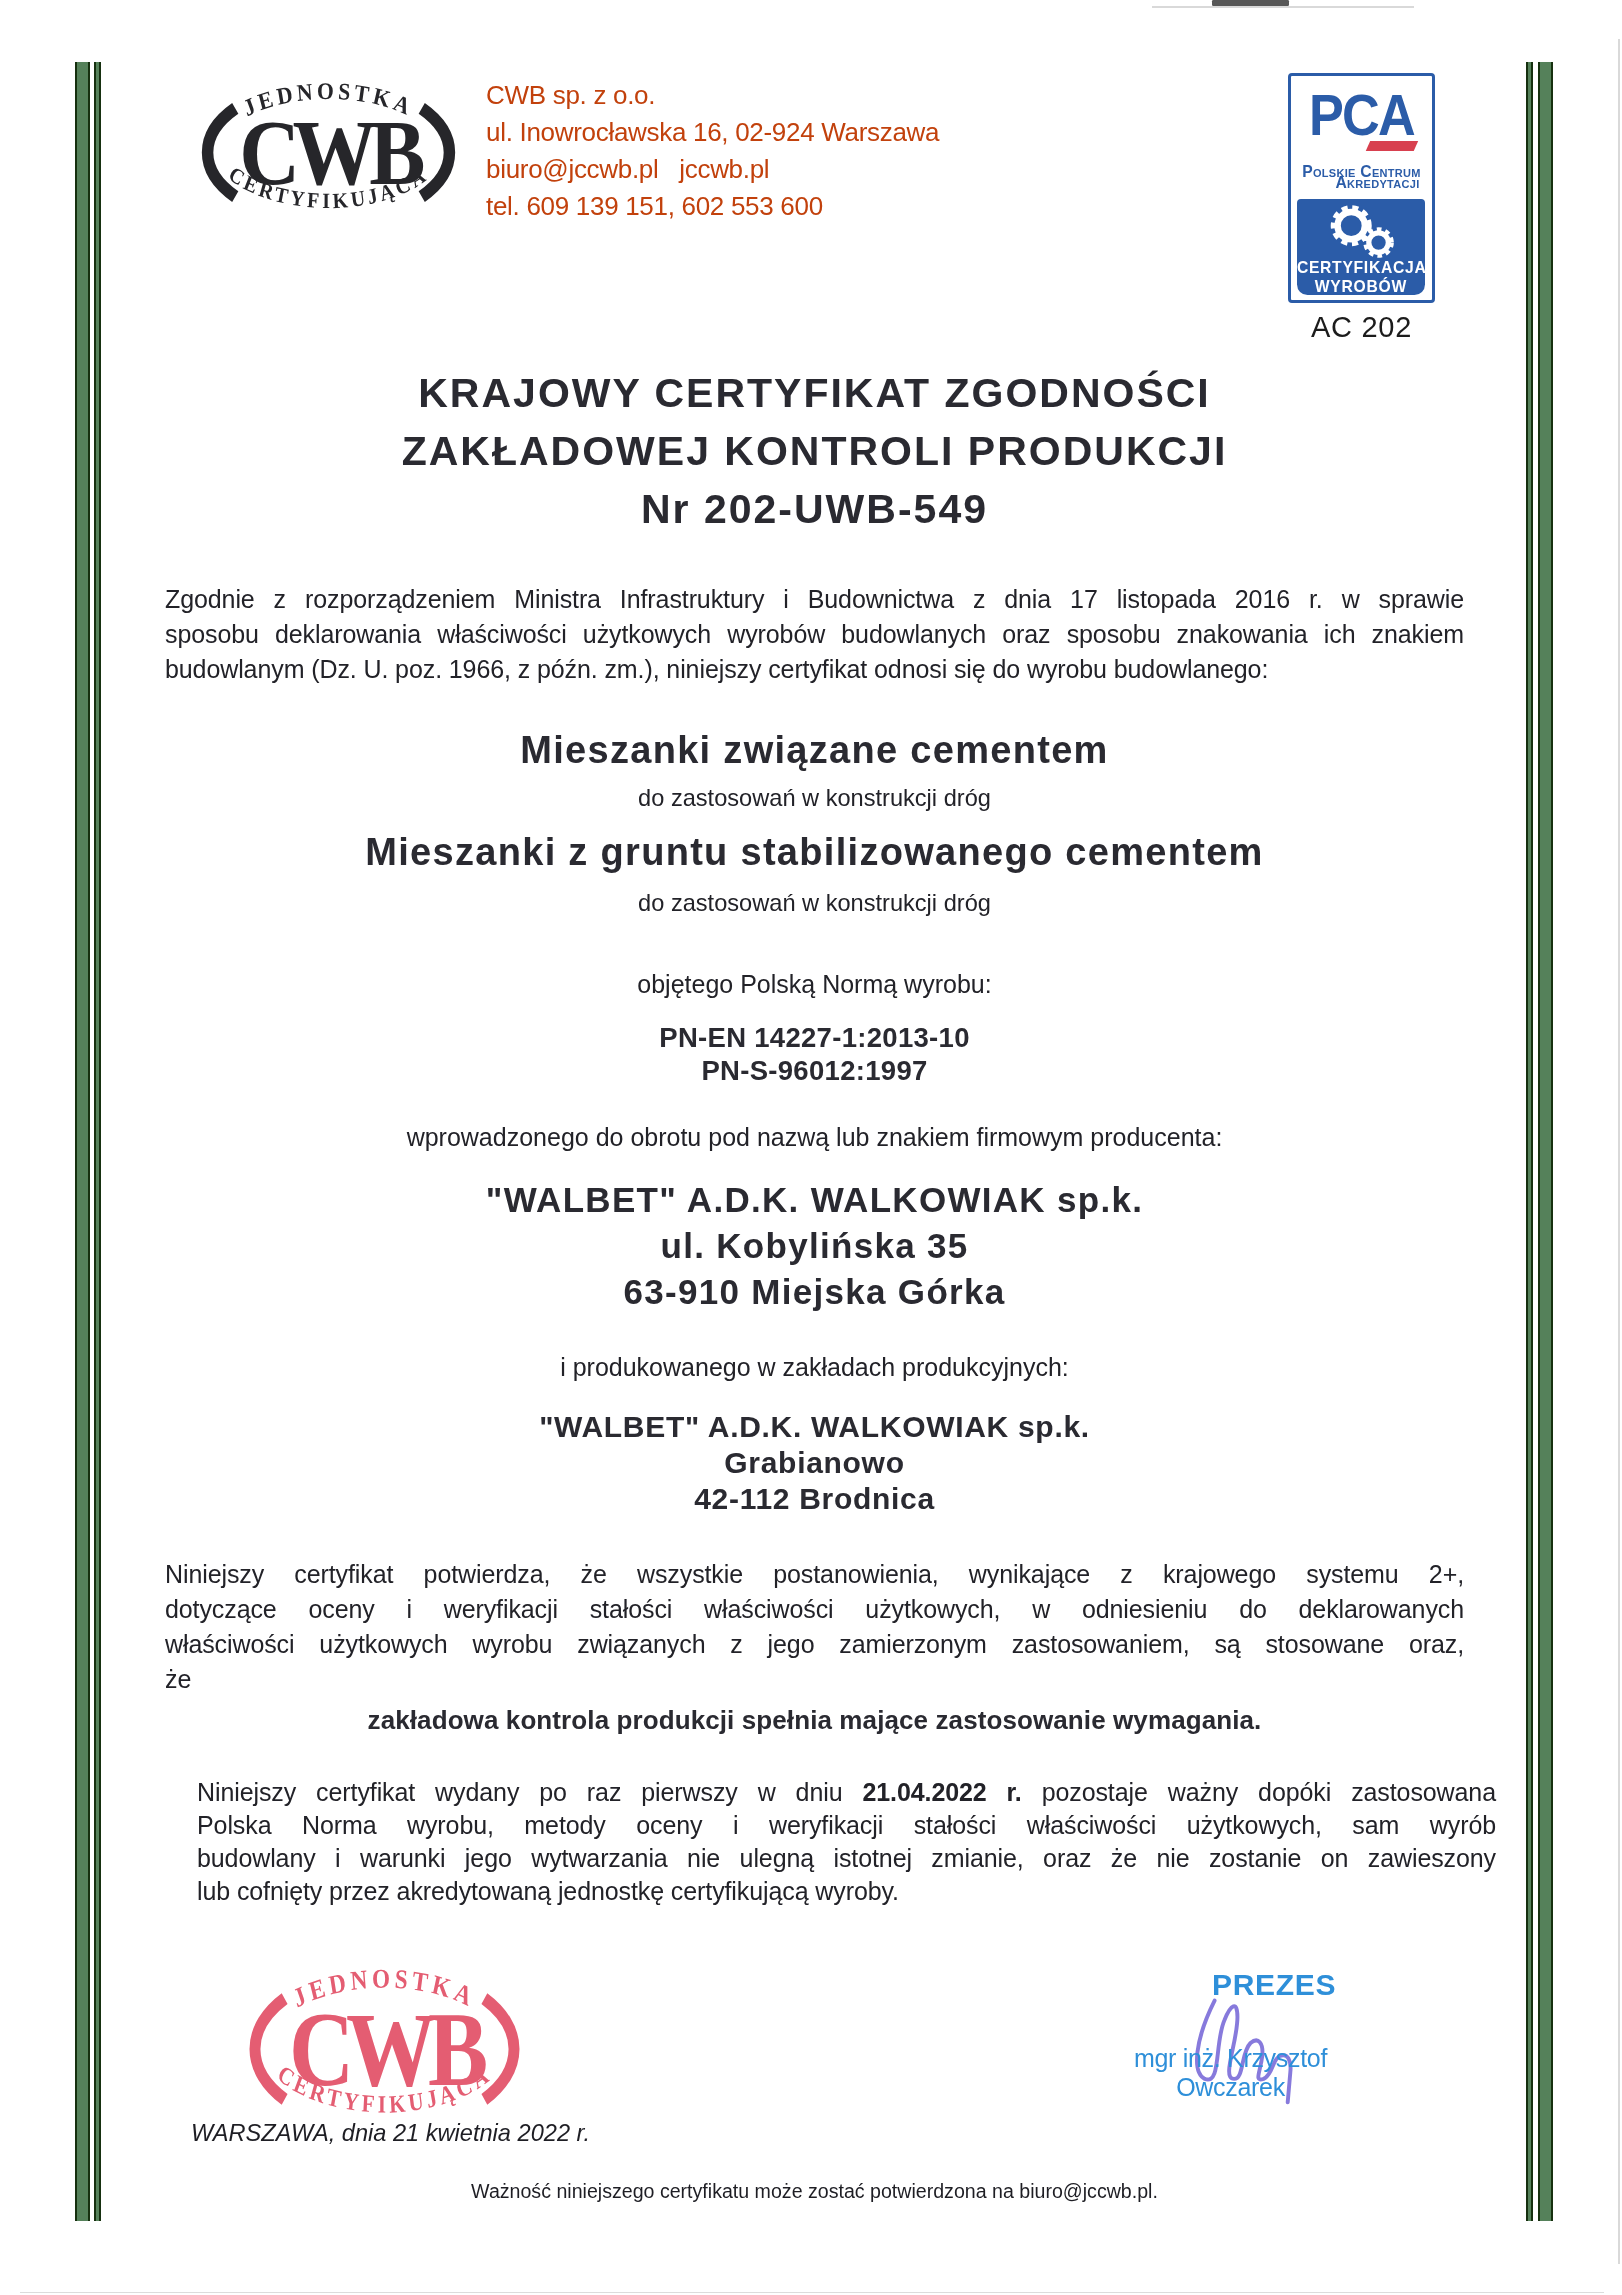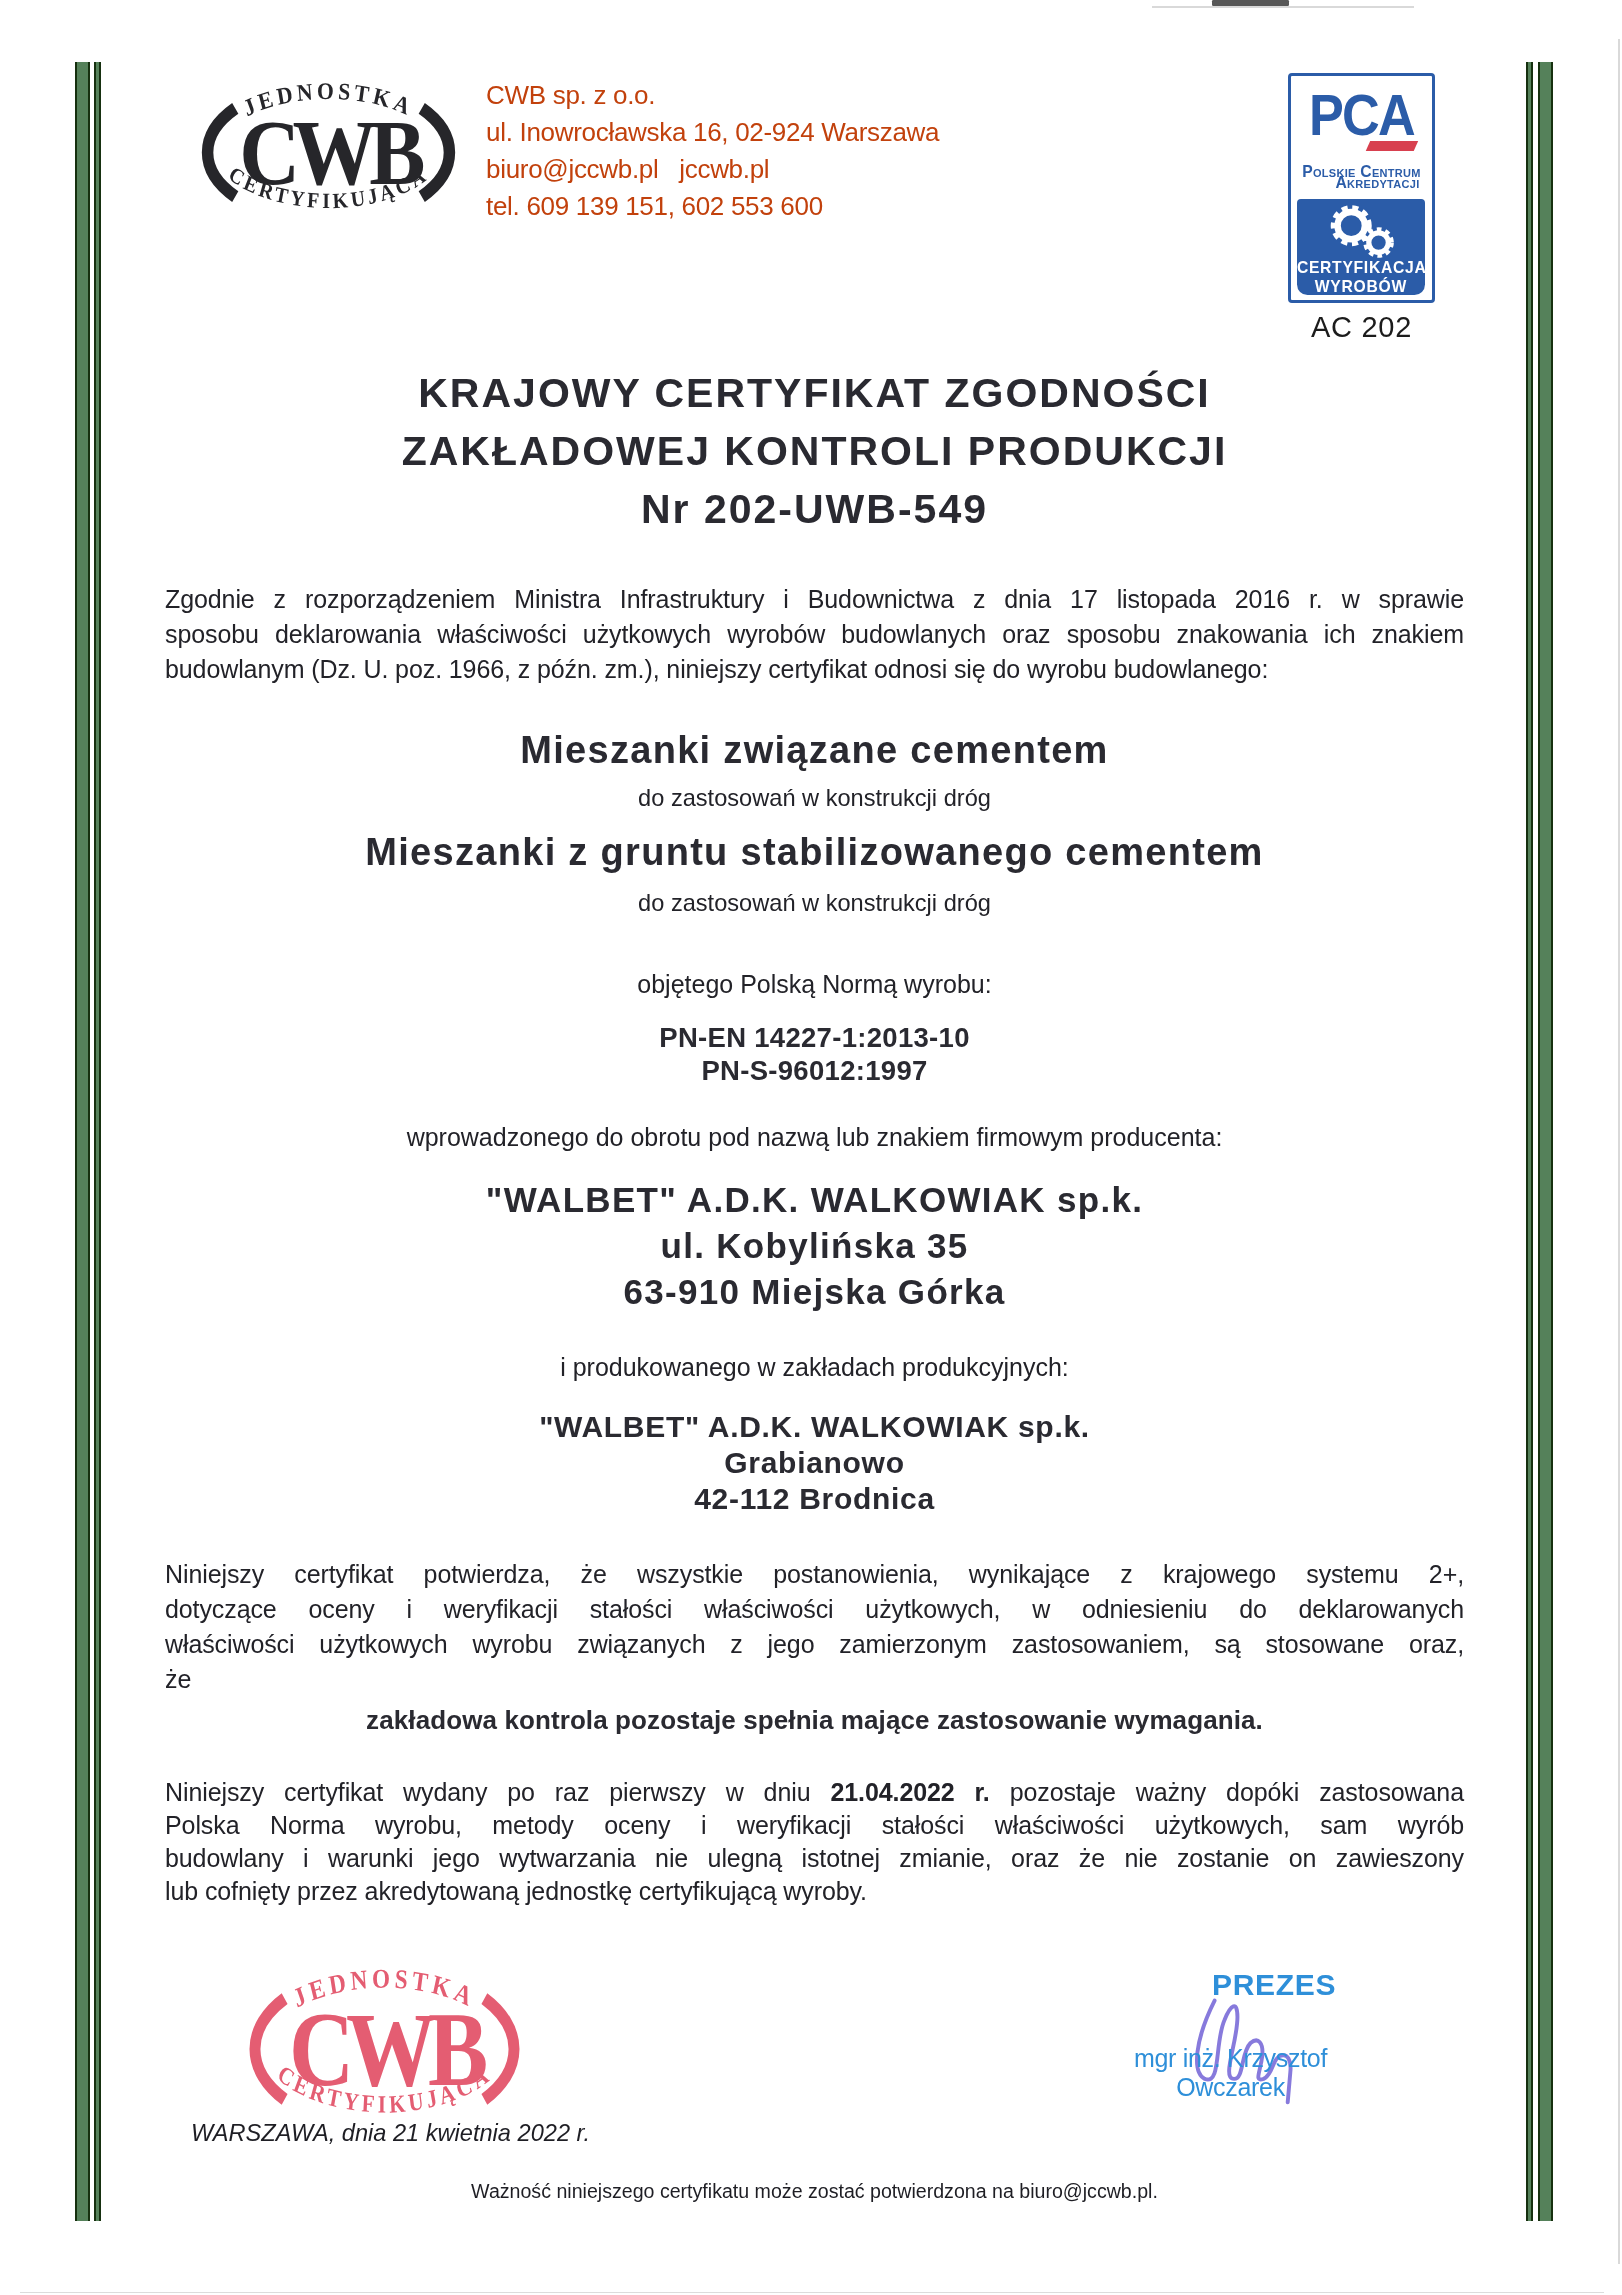--- a/index.html
+++ b/index.html
@@ -59,21 +59,21 @@
   #product2-name{top:831px;font-size:38px;font-weight:bold;letter-spacing:1.3px;color:#2a2a31;}
   #product2-note{top:890px;font-size:23.6px;}
   #norms-intro{top:970px;font-size:25px;}
   #norms{top:1021px;font-size:27.5px;font-weight:bold;line-height:33px;letter-spacing:0.3px;color:#2a2a31;}
   #producer-intro{top:1123px;font-size:25px;}
   #producer{top:1177px;font-size:35px;font-weight:bold;line-height:46px;letter-spacing:1.3px;color:#2a2a31;}
   #plants-intro{top:1353px;font-size:25px;}
   #plants{top:1409px;font-size:30px;font-weight:bold;line-height:36px;letter-spacing:0.7px;color:#2a2a31;}
   #confirm{top:1557px;}
   #statement{top:1705px;font-size:26px;font-weight:bold;letter-spacing:0.1px;color:#2a2a31;}
-  #validity{top:1776px;line-height:33px;}
+  #validity{top:1776px;line-height:33px;margin-left:32px;}
 
   
   #stamp{position:absolute;left:234px;top:1949px;opacity:.93;}
   .stamp-arc{stroke:#e25168;stroke-width:16;fill:none;}
   .stamp-ring-top{font-family:"Liberation Serif","DejaVu Serif",serif;font-weight:bold;font-size:34px;letter-spacing:6px;fill:#e25168;}
   .stamp-ring-bottom{font-family:"Liberation Serif","DejaVu Serif",serif;font-weight:bold;font-size:31px;letter-spacing:5px;fill:#e25168;}
   .stamp-word{font-family:"Liberation Serif","DejaVu Serif",serif;font-weight:bold;font-size:132px;letter-spacing:-12px;fill:#e25168;}
   #sig-role{position:absolute;left:1212px;top:1968px;width:118px;text-align:center;
             font-size:30px;font-weight:bold;color:#2e8fd9;letter-spacing:0.7px;}
   #sig-squiggle{position:absolute;left:1175px;top:1981px;}
@@ -174,21 +174,21 @@
     <div>Grabianowo</div>
     <div>42-112 Brodnica</div>
   </div>
 
   <div id="confirm" class="col para">
     <div class="just-line">Niniejszy certyfikat potwierdza, że wszystkie postanowienia, wynikające z krajowego systemu 2+,</div>
     <div class="just-line">dotyczące oceny i weryfikacji stałości właściwości użytkowych, w odniesieniu do deklarowanych</div>
     <div class="just-line">właściwości użytkowych wyrobu związanych z jego zamierzonym zastosowaniem, są stosowane oraz,</div>
     <div>że</div>
   </div>
-  <div id="statement" class="col center">zakładowa kontrola pozostaje spełnia mające zastosowanie wymagania.</div>
+  <div id="statement" class="col center">zakładowa kontrola produkcji spełnia mające zastosowanie wymagania.</div>
 
   <div id="validity" class="col para">
     <div class="just-line"><span>Niniejszy certyfikat wydany po raz pierwszy w dniu </span><span class="b">21.04.2022 r.</span><span> pozostaje ważny dopóki zastosowana</span></div>
     <div class="just-line">Polska Norma wyrobu, metody oceny i weryfikacji stałości właściwości użytkowych, sam wyrób</div>
     <div class="just-line">budowlany i warunki jego wytwarzania nie ulegną istotnej zmianie, oraz że nie zostanie on zawieszony</div>
     <div>lub cofnięty przez akredytowaną jednostkę certyfikującą wyroby.</div>
   </div>
 
   <svg id="stamp" width="301" height="200" viewBox="0 0 440 250" preserveAspectRatio="none">
     <path id="rt" d="M 48 104 A 192 100 0 0 1 392 104" fill="none"></path>

